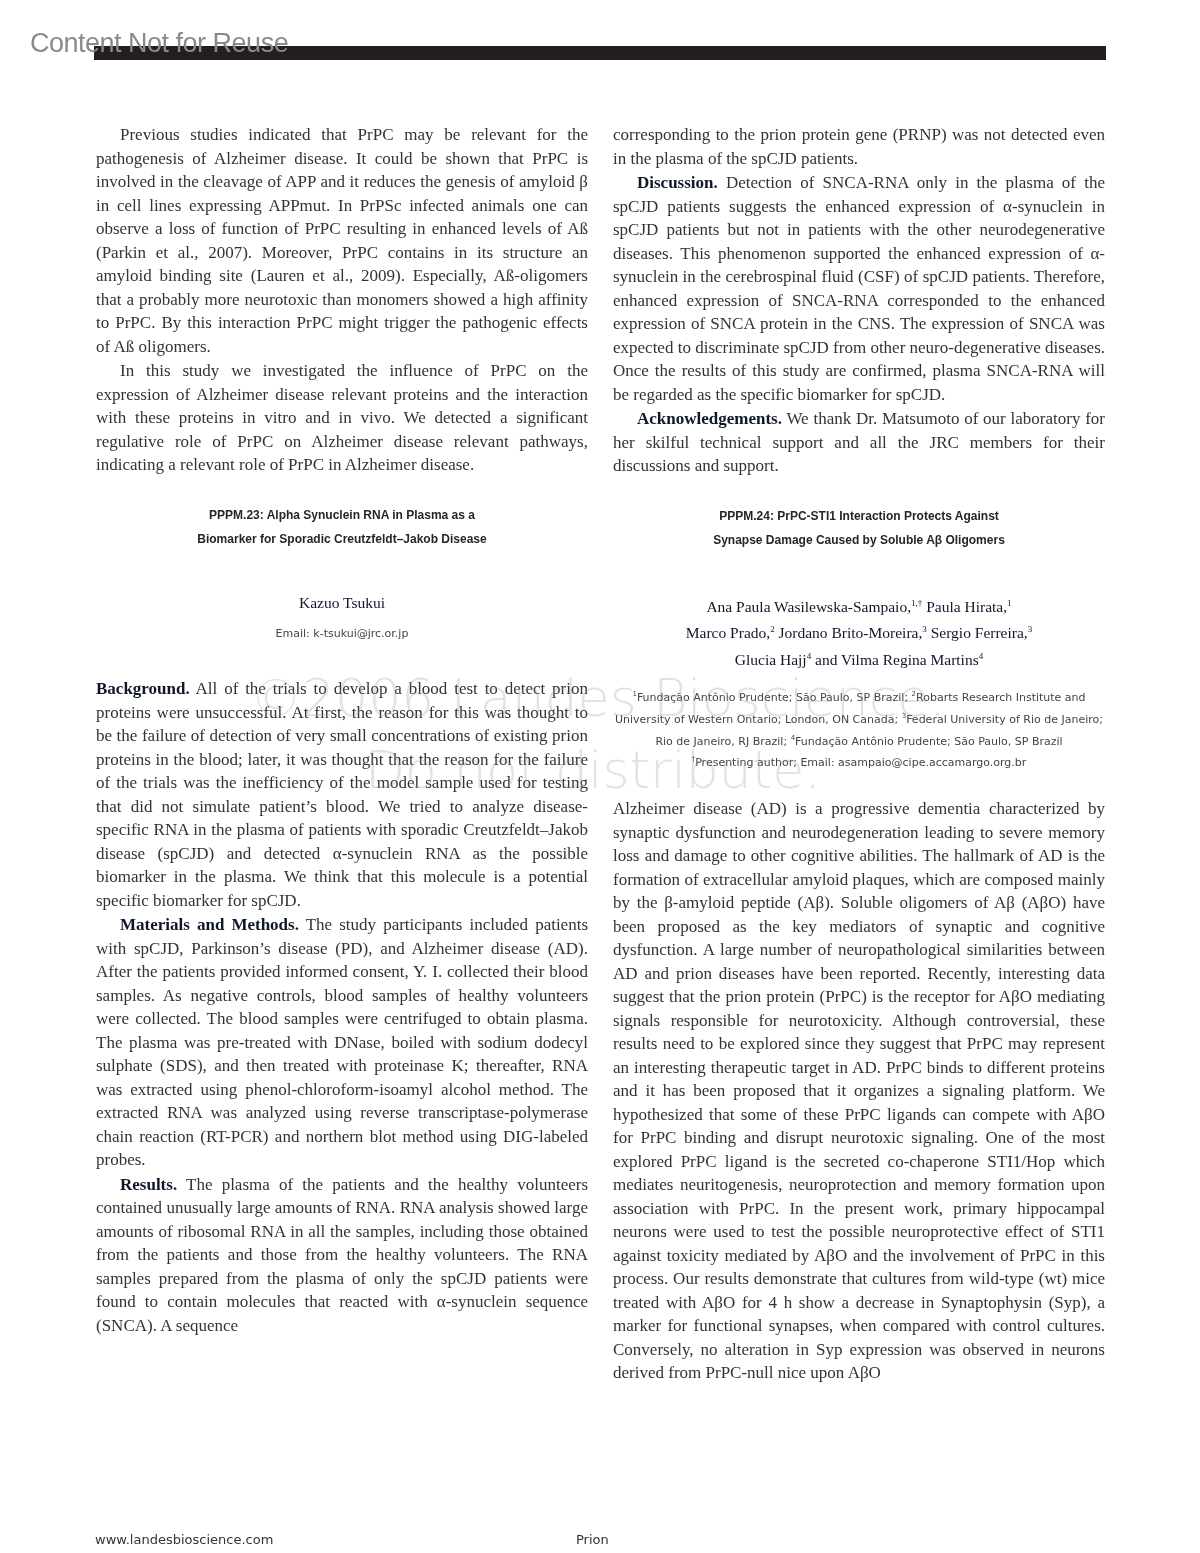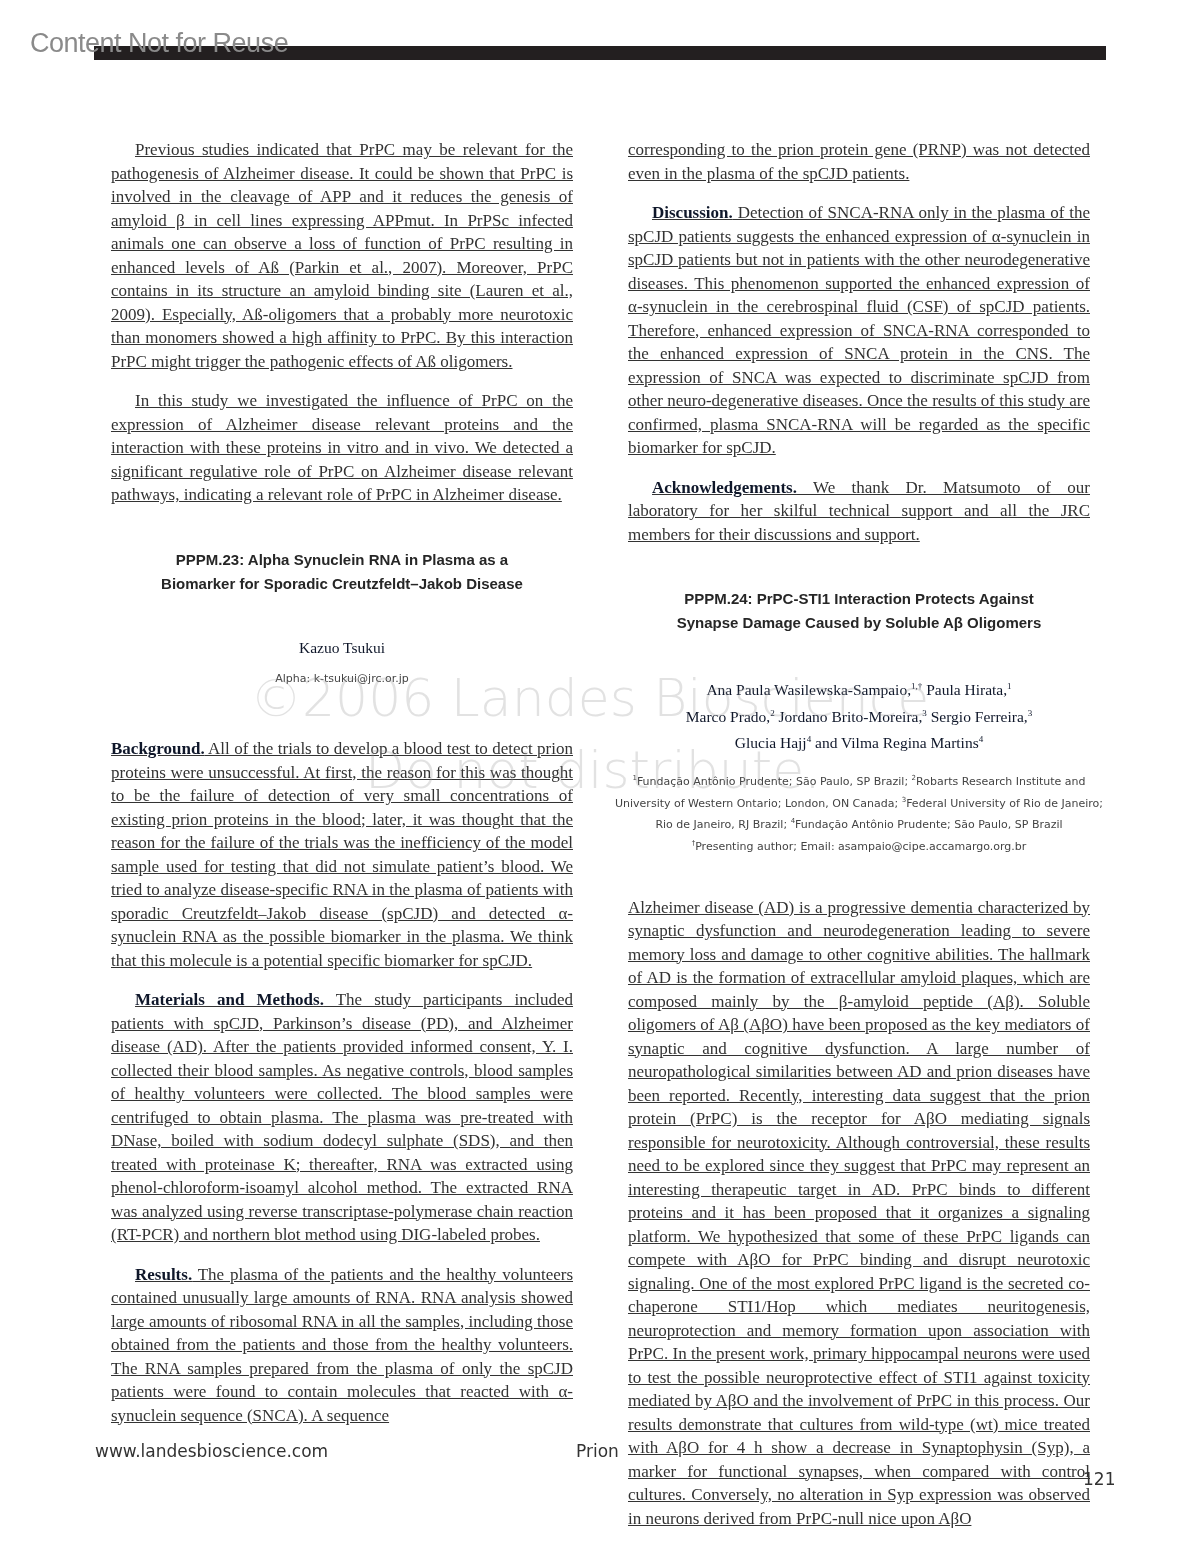--- a/index.html
+++ b/index.html
@@ -7,34 +7,34 @@
     .watermark-top {
       position: absolute; left: 30px; top: 28px;
       font-family: "Liberation Sans", sans-serif; font-size: 27px; color: #8a8a8a;
       z-index: 3; letter-spacing: -0.5px;
     }
     .header-bar {
       position: absolute; left: 94px; top: 46px; width: 1012px; height: 14px;
       background: #231f20; z-index: 1;
     }
     .col { position: absolute; width: 494px; font-family: "Liberation Serif", serif; font-size: 17px; line-height: 23.5px; color: #333; }
-    .col p { margin: 16px; text-align: justify; text-indent: 24px; hyphens: manual; text-decoration: underline; }
+    .col p { margin: 1px; text-align: justify; text-indent: 24px; hyphens: manual; }
     .col p.noindent { text-indent: 0; }
     .col b { color: #0f172a; }
     .left { left: 95px; }
     .right { left: 612px; }
     .abs-title {
-      font-family: "Liberation Sans", sans-serif; font-weight: bold; font-size: 15px;
+      font-family: "Liberation Sans", sans-serif; font-weight: bold; font-size: 12px;
       line-height: 24px; text-align: center; color: #262626; margin: 0;
     }
     .author { font-family: Liberation Serif, serif; font-size: 15.5px; text-align: center; color: #0f172a; line-height: 23.5px; }
     .author sup { font-size: 9px; }
     .affil { font-family: "DejaVu Sans", sans-serif; font-size: 11px; text-align: center; color: #444; line-height: 19px; }
     .affil sup { font-size: 7px; }
-    .footer { position: absolute; top: 1441px; font-family: "DejaVu Sans", sans-serif; font-size: 17px; color: #333; }
+    .footer { position: absolute; top: 1532px; font-family: "DejaVu Sans", sans-serif; font-size: 13px; color: #333; }
     .wm-overlay {
       position: absolute; font-family: "DejaVu Sans", sans-serif; color: rgba(150,150,150,0.28);
       font-weight: 300; z-index: 2; pointer-events: none; white-space: nowrap;
     }
   </style>
 </head>
 <body>
 
 <div class="watermark-top">Content Not for Reuse</div>
 <div class="header-bar"></div>
@@ -47,21 +47,21 @@
   <p>In this study we investigated the influence of PrPC on the expression of Alzheimer disease relevant proteins and the interaction with these proteins in vitro and in vivo. We detected a significant regulative role of PrPC on Alzheimer disease relevant pathways, indicating a relevant role of PrPC in Alzheimer disease.</p>
 
   <div style="height:25px;"></div>
   <h2 class="abs-title">
     <span>PPPM.23: Alpha Synuclein RNA in Plasma as a</span><br>
     <span>Biomarker for Sporadic Creutzfeldt–Jakob Disease</span>
   </h2>
   <div style="height:40px;"></div>
   <div class="author">Kazuo Tsukui</div>
   <div style="height:10px;"></div>
-  <div class="affil">Alpha: k-tsukui@jrc.or.jp</div>
+  <div class="affil">Email: k-tsukui@jrc.or.jp</div>
   <div style="height:33px;"></div>
 
   <p class="noindent"><b>Background.</b><span> All of the trials to develop a blood test to detect prion proteins were unsuccessful. At first, the reason for this was thought to be the failure of detection of very small concentrations of existing prion proteins in the blood; later, it was thought that the reason for the failure of the trials was the inefficiency of the model sample used for testing that did not simulate patient’s blood. We tried to analyze disease-specific RNA in the plasma of patients with sporadic Creutzfeldt–Jakob disease (spCJD) and detected α-synuclein RNA as the possible biomarker in the plasma. We think that this molecule is a potential specific biomarker for spCJD.</span></p>
   <p><b>Materials and Methods.</b><span> The study participants included patients with spCJD, Parkinson’s disease (PD), and Alzheimer disease (AD). After the patients provided informed consent, Y. I. collected their blood samples. As negative controls, blood samples of healthy volunteers were collected. The blood samples were centrifuged to obtain plasma. The plasma was pre-treated with DNase, boiled with sodium dodecyl sulphate (SDS), and then treated with proteinase K; thereafter, RNA was extracted using phenol-chloroform-isoamyl alcohol method. The extracted RNA was analyzed using reverse transcriptase-polymerase chain reaction (RT-PCR) and northern blot method using DIG-labeled probes.</span></p>
   <p><b>Results.</b><span> The plasma of the patients and the healthy volunteers contained unusually large amounts of RNA. RNA analysis showed large amounts of ribosomal RNA in all the samples, including those obtained from the patients and those from the healthy volunteers. The RNA samples prepared from the plasma of only the spCJD patients were found to contain molecules that reacted with α-synuclein sequence (SNCA). A sequence</span></p>
 </div>
 
 <div class="col right" style="top:122px;">
   <p class="noindent">corresponding to the prion protein gene (PRNP) was not detected even in the plasma of the spCJD patients.</p>
   <p><b>Discussion.</b><span> Detection of SNCA-RNA only in the plasma of the spCJD patients suggests the enhanced expression of α-synuclein in spCJD patients but not in patients with the other neurodegenerative diseases. This phenomenon supported the enhanced expression of α-synuclein in the cerebrospinal fluid (CSF) of spCJD patients. Therefore, enhanced expression of SNCA-RNA corresponded to the enhanced expression of SNCA protein in the CNS. The expression of SNCA was expected to discriminate spCJD from other neuro-degenerative diseases. Once the results of this study are confirmed, plasma SNCA-RNA will be regarded as the specific biomarker for spCJD.</span></p>

